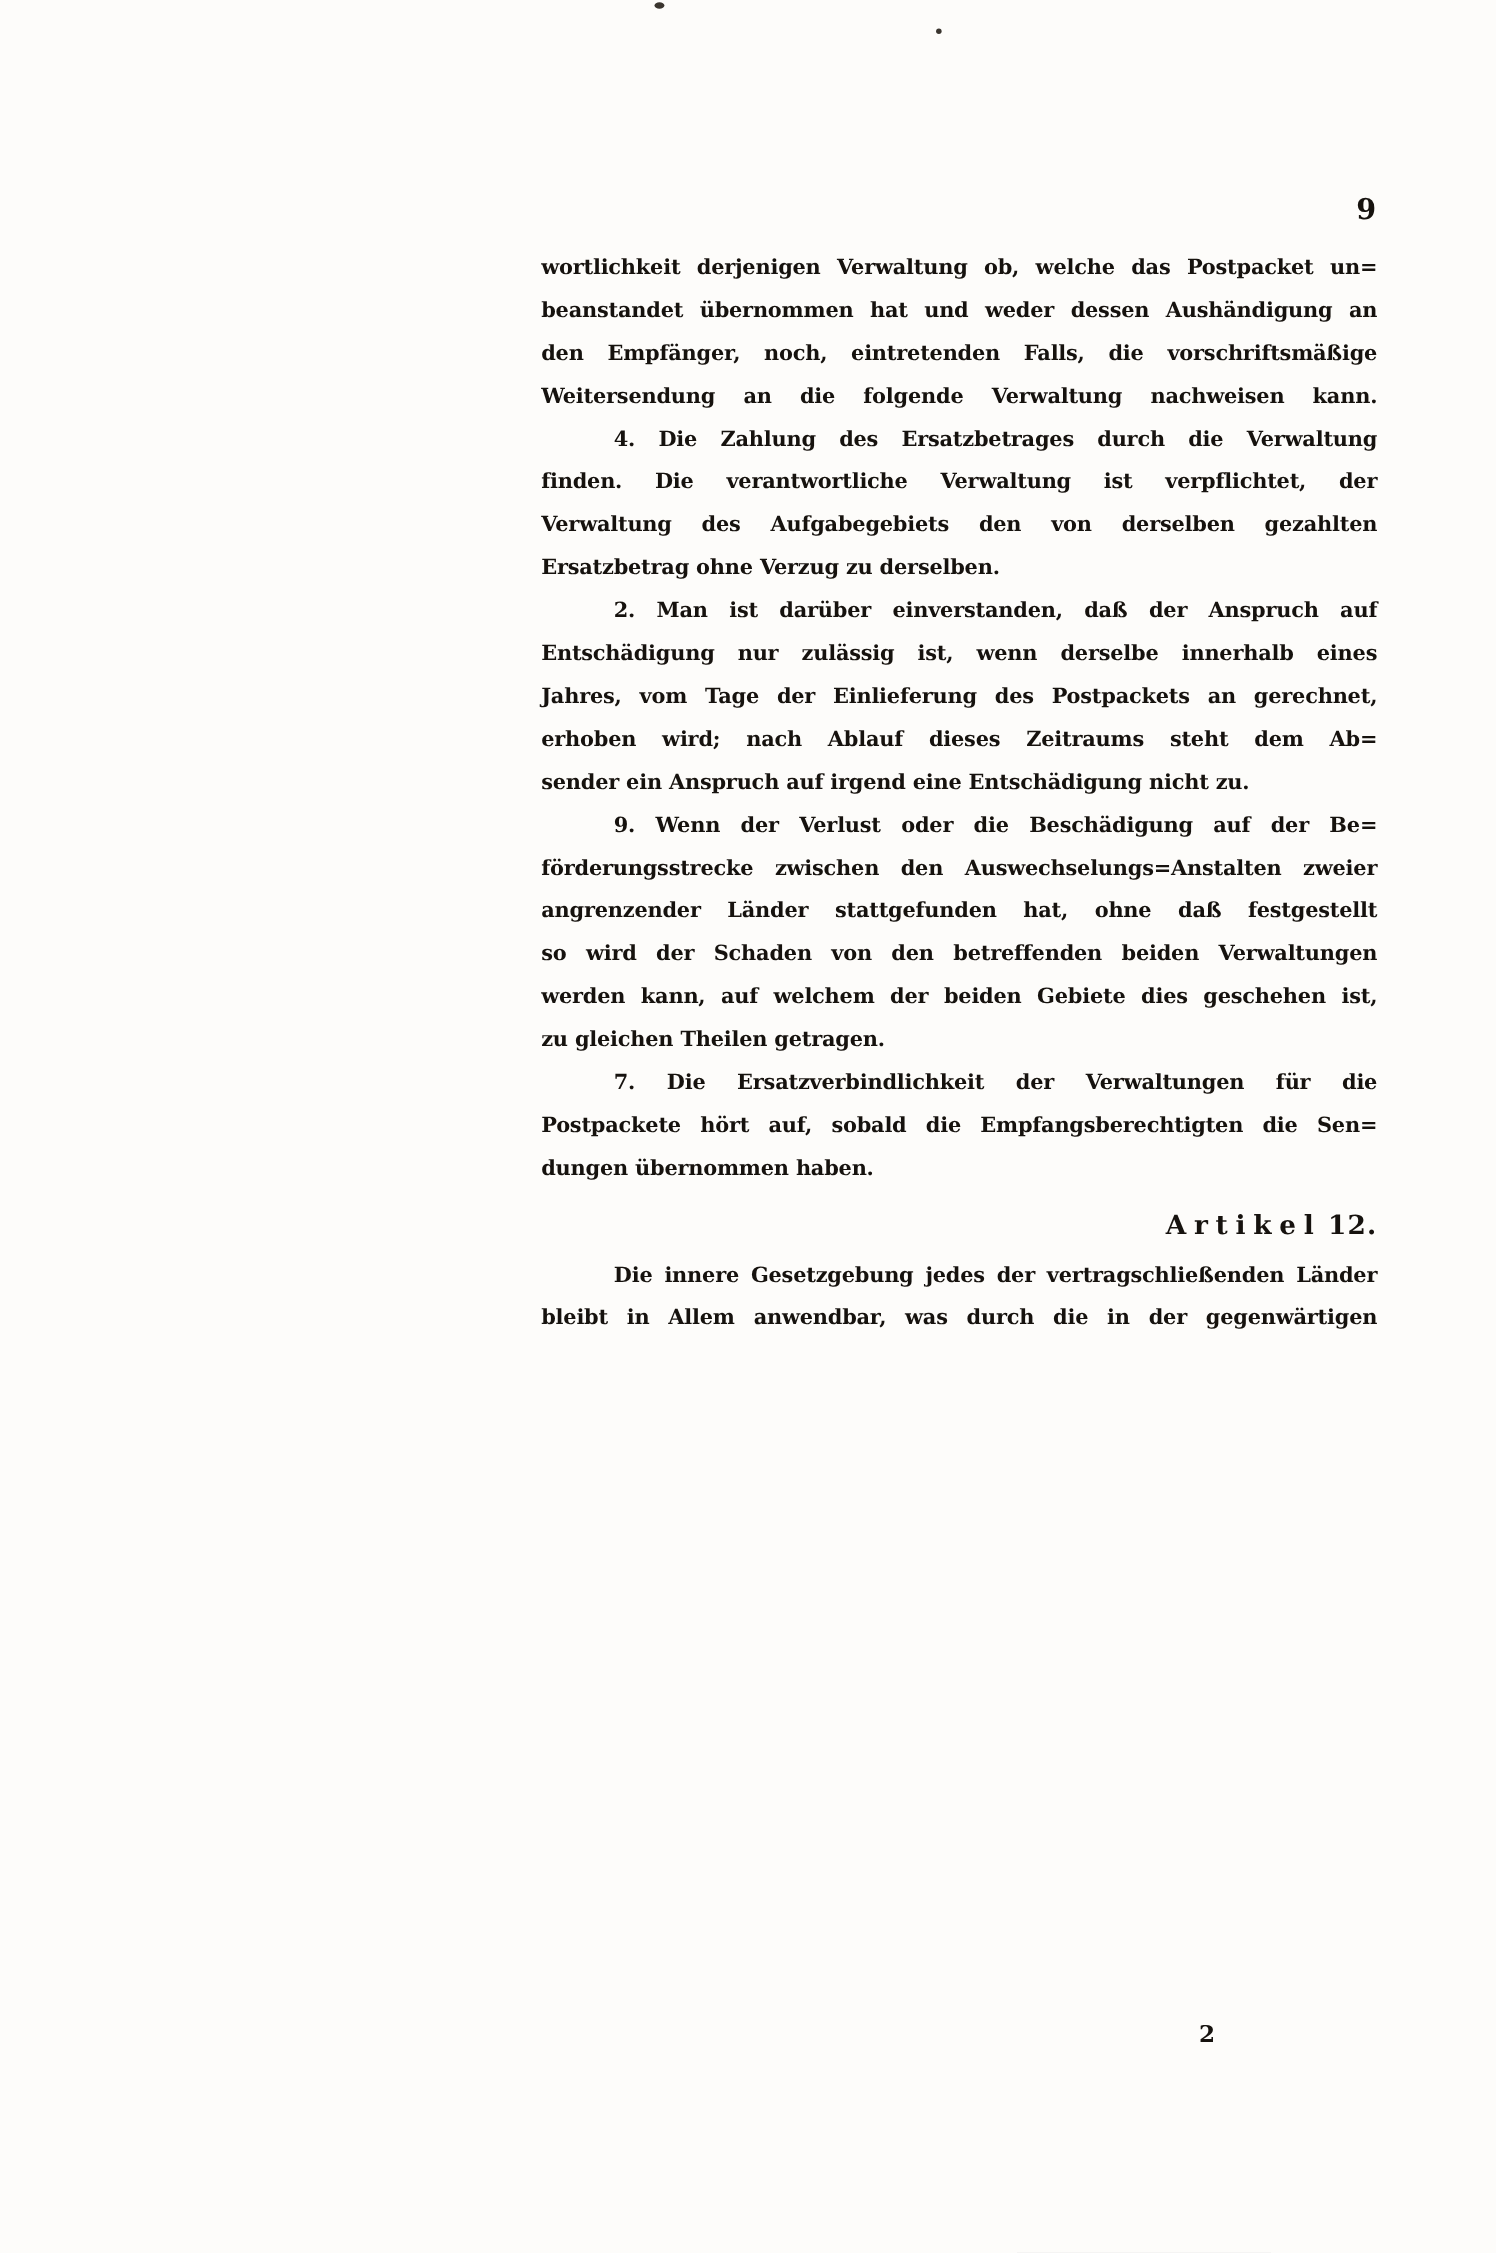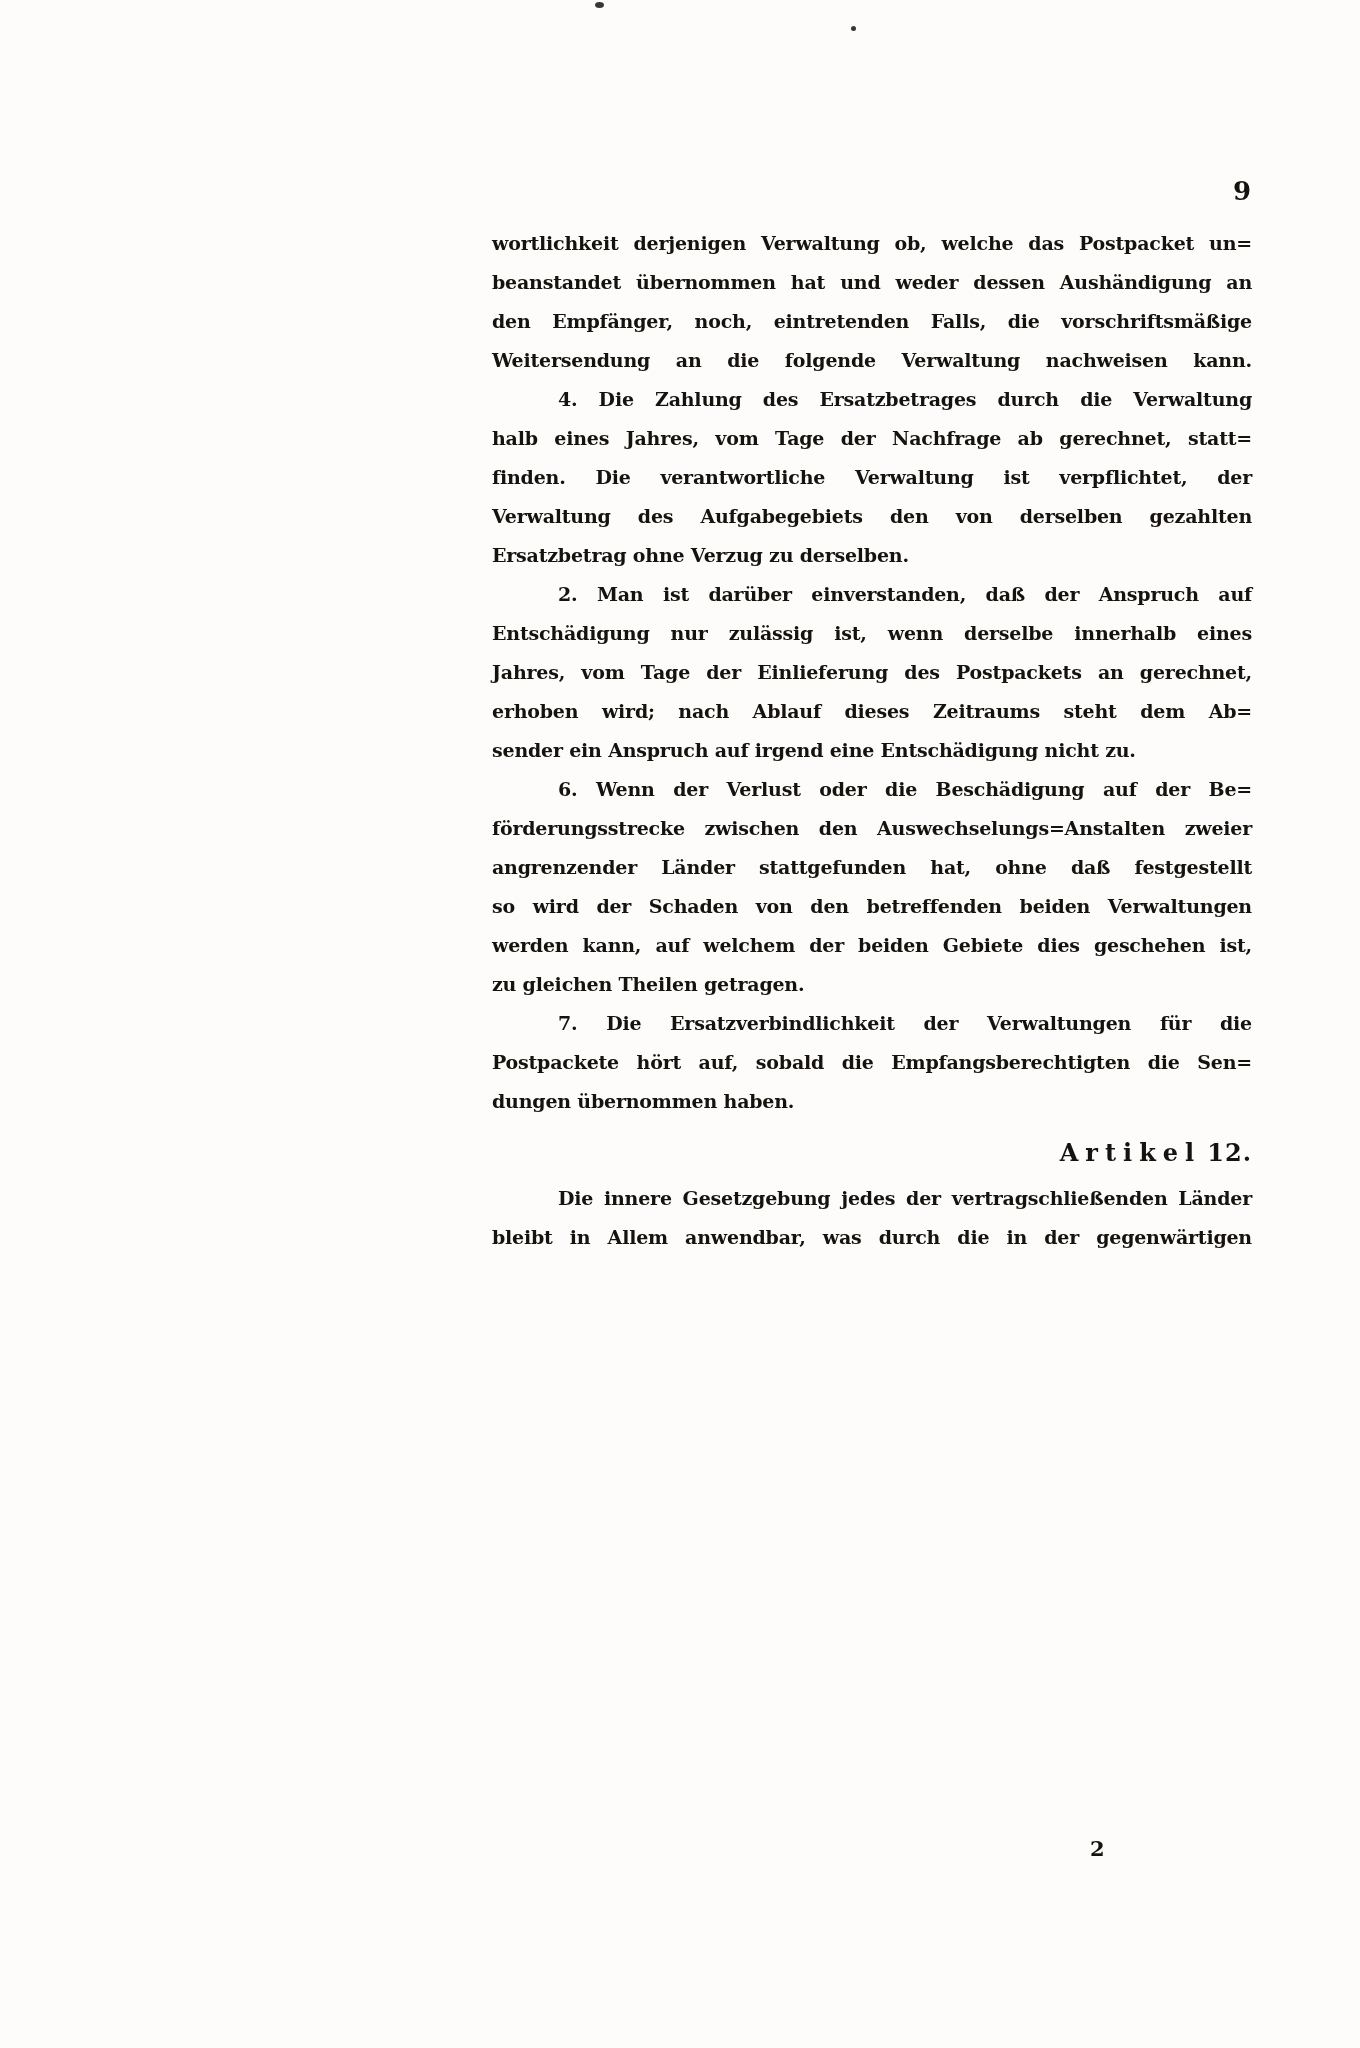--- a/index.html
+++ b/index.html
@@ -49,34 +49,33 @@
   <div class="page-number">9</div>
   <div class="column" id="content-column">
       <div class="block">
         <div class="line">wortlichkeit derjenigen Verwaltung ob, welche das Postpacket un=</div>
         <div class="line">beanstandet übernommen hat und weder dessen Aushändigung an</div>
         <div class="line">den Empfänger, noch, eintretenden Falls, die vorschriftsmäßige</div>
         <div class="line">Weitersendung an die folgende Verwaltung nachweisen kann.</div>
       </div>
       <div class="block">
         <div class="line indent">4. Die Zahlung des Ersatzbetrages durch die Verwaltung</div>
-        <div class="line">halb eines Jahres, vom Tage der Nachfrage ab gerechnet, statt=</div>
         <div class="line">finden. Die verantwortliche Verwaltung ist verpflichtet, der</div>
         <div class="line">Verwaltung des Aufgabegebiets den von derselben gezahlten</div>
         <div class="line no-just">Ersatzbetrag ohne Verzug zu derselben.</div>
       </div>
       <div class="block">
         <div class="line indent">2. Man ist darüber einverstanden, daß der Anspruch auf</div>
         <div class="line">Entschädigung nur zulässig ist, wenn derselbe innerhalb eines</div>
         <div class="line">Jahres, vom Tage der Einlieferung des Postpackets an gerechnet,</div>
         <div class="line">erhoben wird; nach Ablauf dieses Zeitraums steht dem Ab=</div>
         <div class="line no-just">sender ein Anspruch auf irgend eine Entschädigung nicht zu.</div>
       </div>
       <div class="block">
-        <div class="line indent">6. Wenn der Verlust oder die Beschädigung auf der Be=</div>
+        <div class="line indent">9. Wenn der Verlust oder die Beschädigung auf der Be=</div>
         <div class="line">förderungsstrecke zwischen den Auswechselungs=Anstalten zweier</div>
         <div class="line">angrenzender Länder stattgefunden hat, ohne daß festgestellt</div>
         <div class="line">so wird der Schaden von den betreffenden beiden Verwaltungen</div>
         <div class="line">werden kann, auf welchem der beiden Gebiete dies geschehen ist,</div>
         <div class="line no-just">zu gleichen Theilen getragen.</div>
       </div>
       <div class="block">
         <div class="line indent">7. Die Ersatzverbindlichkeit der Verwaltungen für die</div>
         <div class="line">Postpackete hört auf, sobald die Empfangsberechtigten die Sen=</div>
         <div class="line no-just">dungen übernommen haben.</div>

